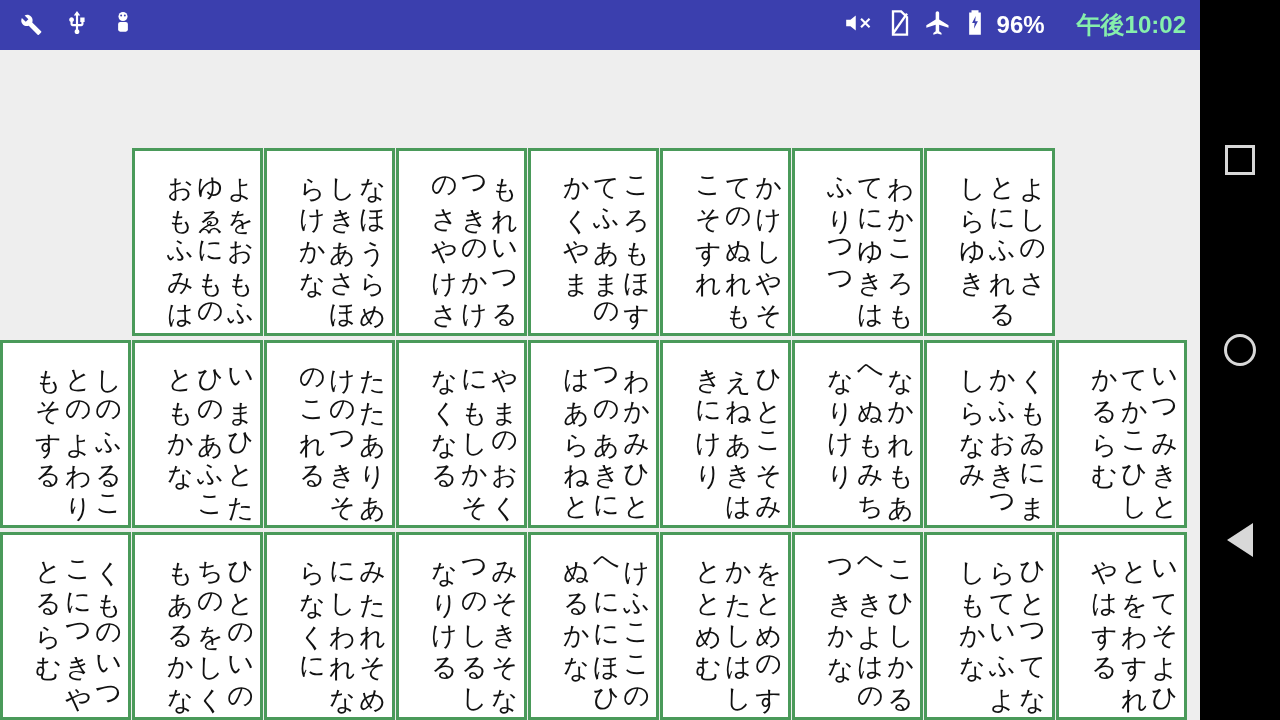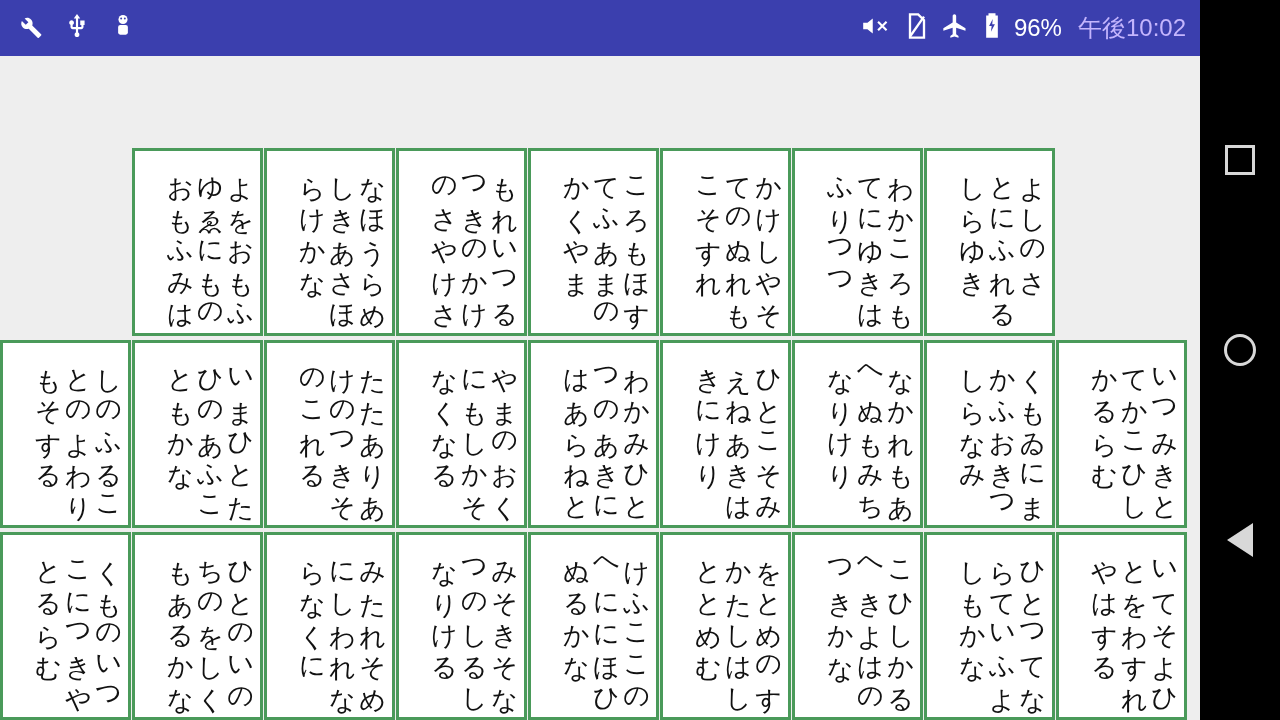--- a/index.html
+++ b/index.html
@@ -17,26 +17,27 @@
     width: 1200px;
     height: 720px;
     background: #eeeeee;
     overflow: hidden;
   }
   
   #statusbar {
     position: absolute;
     left: 0; top: 0;
     width: 1200px;
-    height: 56px;
+    height: 50px;
     background: #3b3fae;
     display: flex;
     align-items: center;
     box-sizing: border-box;
     padding: 0 14px;
+    font-weight: bold;
   }
   #statusbar .left-icons {
     display: flex;
     align-items: center;
     gap: 20px;
   }
   #statusbar .spacer { flex: 1 1 auto; }
   #statusbar .right-icons {
     display: flex;
     align-items: center;
@@ -44,24 +45,24 @@
   }
   .sb-icon { display: block; }
   .sb-text {
     color: #ffffff;
     font-size: 24px;
     font-family: "Liberation Sans", sans-serif;
     letter-spacing: 0px;
     white-space: nowrap;
   }
   .sb-time {
-    color: #c4b5fd;
+    color: #86efac;
     font-size: 24px;
     white-space: nowrap;
-    margin-left: 4px;
+    margin-left: 20px;
   }
   
   #topbar {
     position: absolute;
     left: 0; top: 50px;
     width: 1200px;
     height: 100px;
   }
   .flat-button {
     position: absolute;

